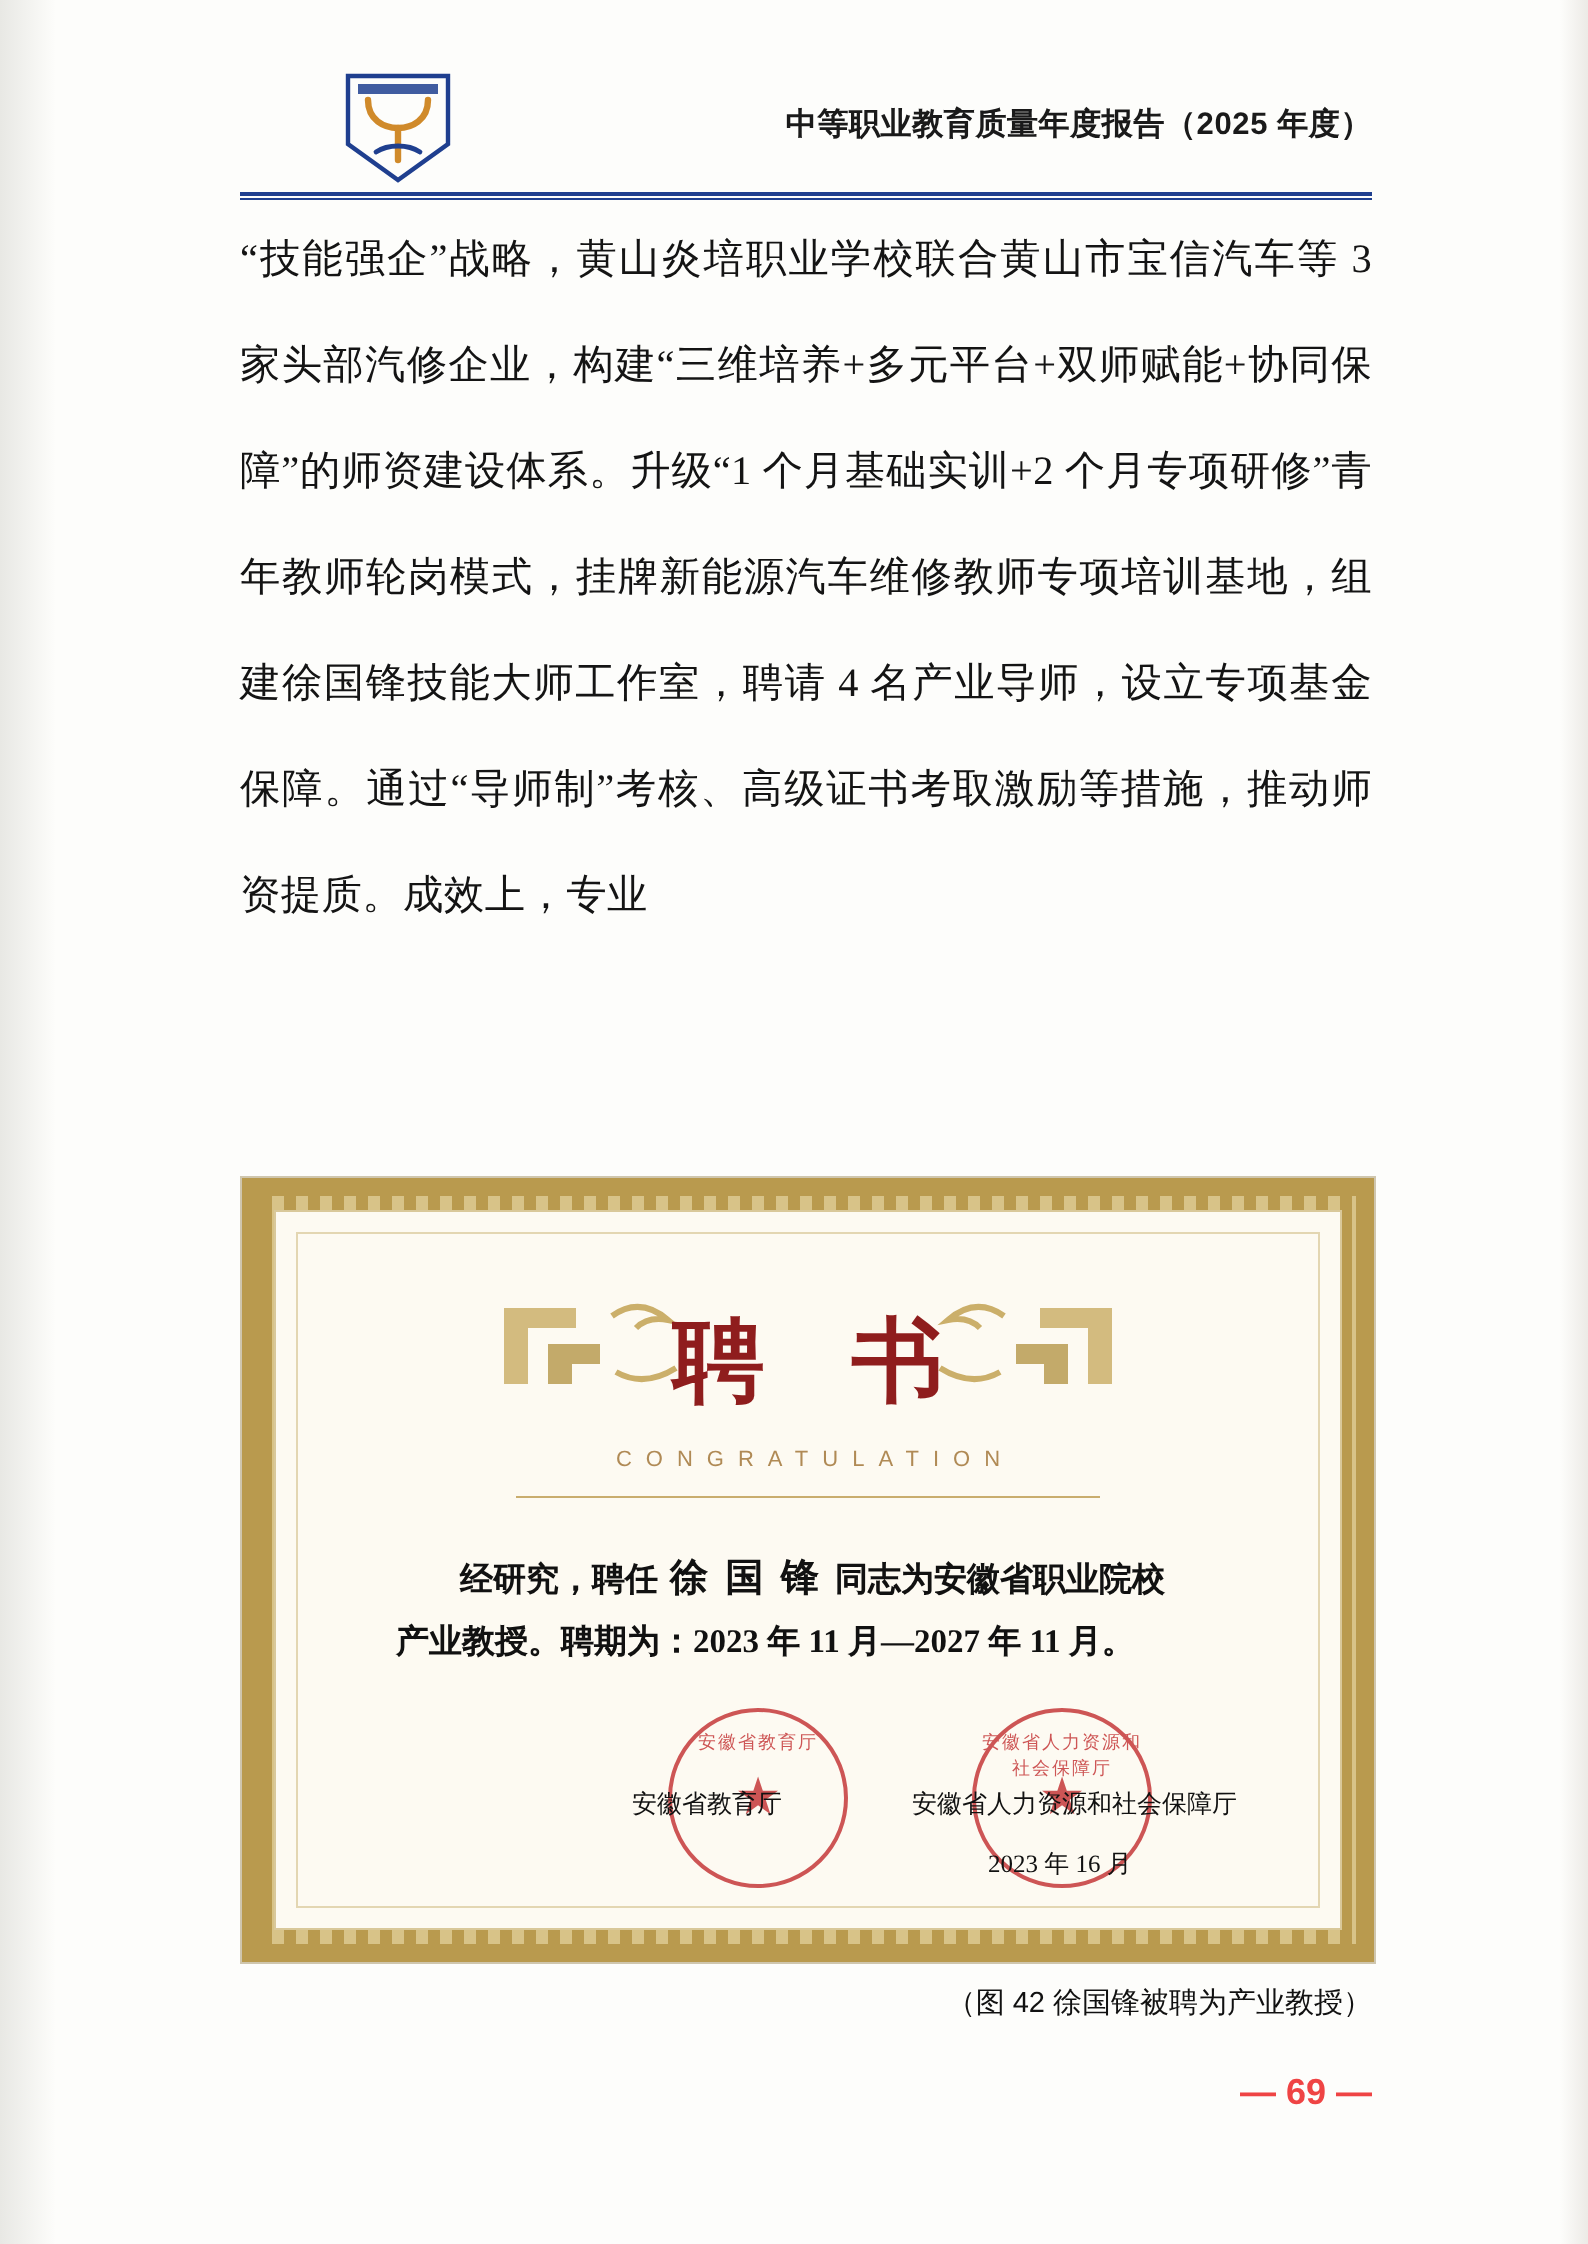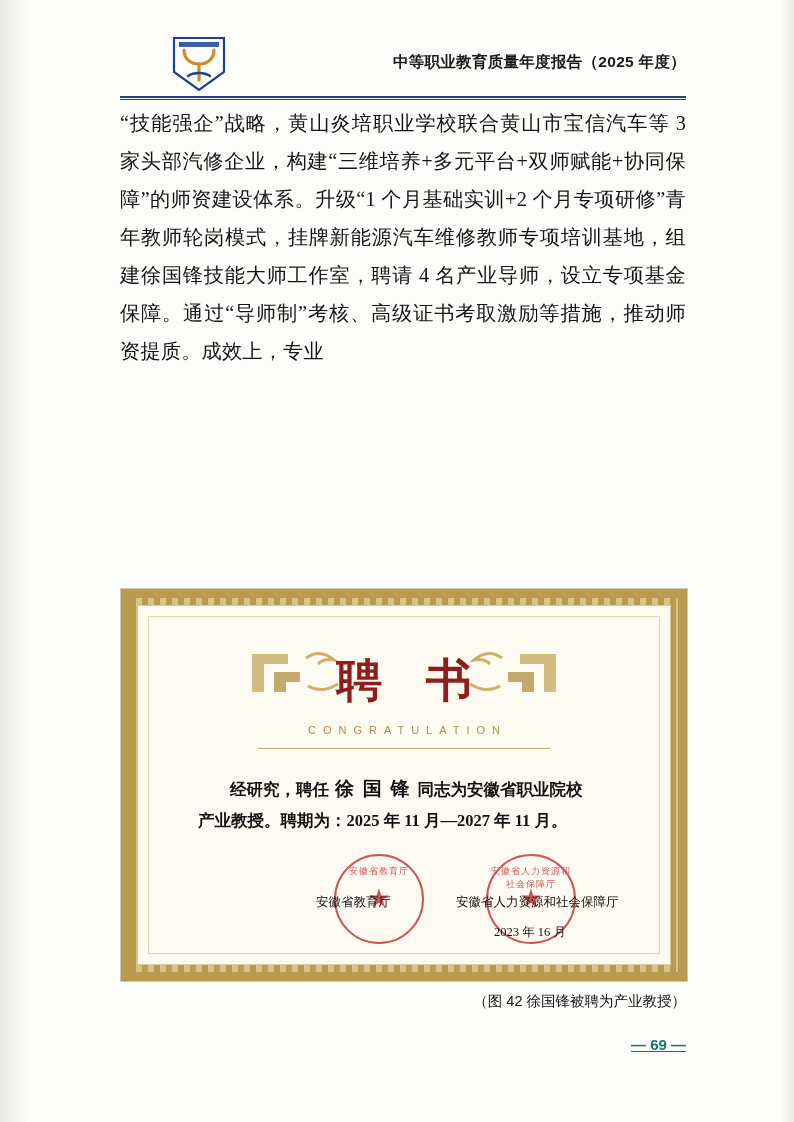--- a/index.html
+++ b/index.html
@@ -80,21 +80,21 @@
   }
 
   
   .body-text {
     position: absolute;
     left: 120px;
     top: 104px;
     width: 566px;
     font-family: "Liberation Serif", "DejaVu Serif", serif;
     font-size: 20.2px;
-    line-height: 38px;
+    line-height: 53px;
     color: #141414;
     text-align: justify;
     text-justify: inter-ideograph;
     letter-spacing: 0.2px;
   }
   .body-text p {
     margin: 0;
     text-indent: 0;
   }
   .para2 { margin-top: 0 !important; }
@@ -278,24 +278,23 @@
     font-size: 14.5px;
     color: #111;
   }
 
   
   .page-number {
     position: absolute;
     right: 108px;
     top: 1036px;
     font-family: "Liberation Sans", sans-serif;
-    font-size: 15px;
-    font-weight: bold;
-    color: #0f766e;
-    text-decoration: underline;
+    font-size: 18px;
+    font-weight: bold;
+    color: #ef4444;
   }
 </style>
 </head>
 <body>
 
 <div class="page">
 
   <div class="header">
     <div class="logo">
       <svg width="66" height="60" viewBox="0 0 66 60" xmlns="http://www.w3.org/2000/svg">
@@ -343,21 +342,21 @@
       <div class="cert-title-wrap">
         <span class="cert-title">聘 书</span>
       </div>
 
       <div class="cert-sub">CONGRATULATION</div>
       <div class="cert-rule"></div>
 
       <div class="cert-line1">
         <span>经研究，聘任</span><span class="nm">徐 国 锋</span><span>同志为安徽省职业院校</span>
       </div>
-      <div class="cert-line2">产业教授。聘期为：2025 年 11 月—2027 年 11 月。</div>
+      <div class="cert-line2">产业教授。聘期为：2023 年 11 月—2027 年 11 月。</div>
 
       <div class="seal seal-left">
         <div class="arc-top">安徽省教育厅</div>
         <div class="star">★</div>
       </div>
       <div class="seal seal-right">
         <div class="arc-top">安徽省人力资源和社会保障厅</div>
         <div class="star">★</div>
       </div>
 

